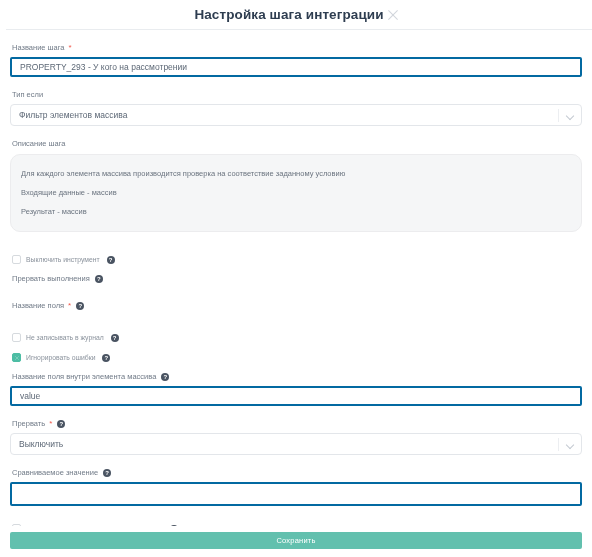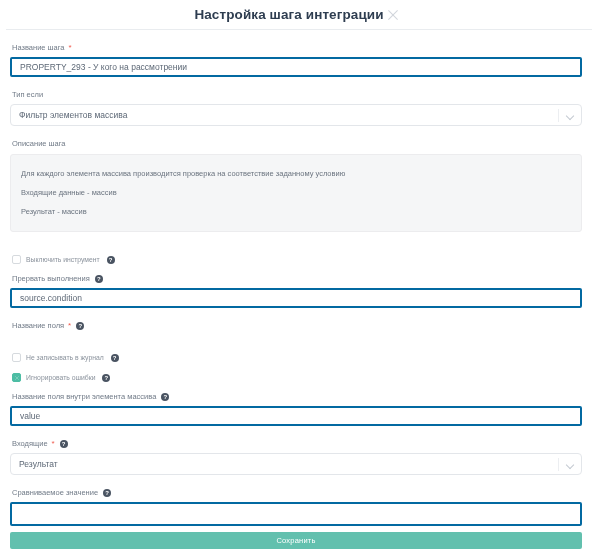--- a/index.html
+++ b/index.html
@@ -167,21 +167,21 @@
     height: 5px;
     border-right: 1px solid #c3c9d1;
     border-bottom: 1px solid #c3c9d1;
     transform: rotate(45deg);
   }
 
   
   .desc-panel {
     background: #f5f6f7;
     border: 1px solid #ececee;
-    border-radius: 3px;
+    border-radius: 10px;
     padding: 9px 0 10px 0;
     margin-top: 1px;
   }
   .desc-line {
     font-size: 7.5px;
     color: #6a737f;
     line-height: 10px;
     padding: 4.5px 10px;
     white-space: nowrap;
   }
@@ -298,21 +298,20 @@
       <span class="checkbox"></span>
       <span class="check-label">Выключить инструмент</span>
       <span class="help-icon">?</span>
     </div>
 
     <div class="field">
       <div class="field-label">
         <span>Прервать выполнения</span>
         <span class="help-icon">?</span>
       </div>
-      <div class="text-input">source.condition</div>
     </div>
 
     <div class="field">
       <div class="field-label">
         <span>Название поля</span>
         <span class="req-star">*</span>
         <span class="help-icon">?</span>
       </div>
     </div>
 
@@ -333,26 +332,26 @@
     <div class="field">
       <div class="field-label">
         <span>Название поля внутри элемента массива</span>
         <span class="help-icon">?</span>
       </div>
       <div class="text-input">value</div>
     </div>
 
     <div class="field">
       <div class="field-label">
-        <span>Входящие</span>
+        <span>Прервать</span>
         <span class="req-star">*</span>
         <span class="help-icon">?</span>
       </div>
       <div class="select-box">
-        <span class="select-value">Результат</span>
+        <span class="select-value">Выключить</span>
         <span class="select-arrow-wrap">
           <span class="select-divider"></span>
           <span class="chev"></span>
         </span>
       </div>
     </div>
 
     <div class="field">
       <div class="field-label">
         <span>Сравниваемое значение</span>

